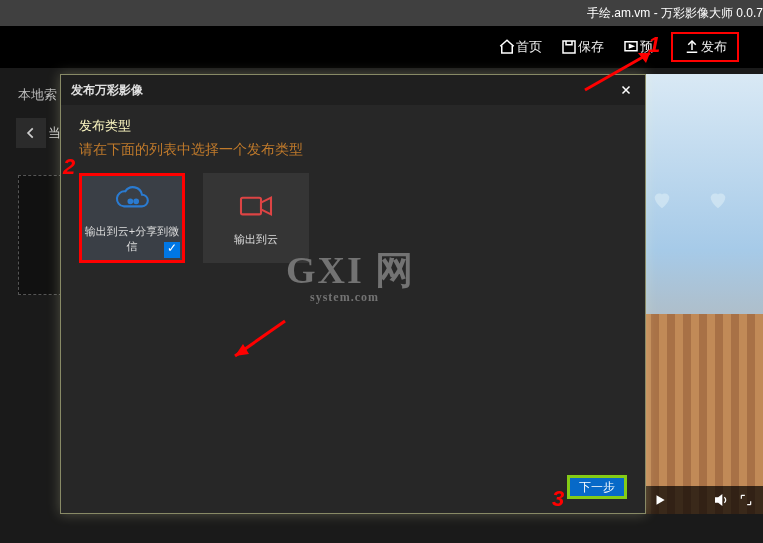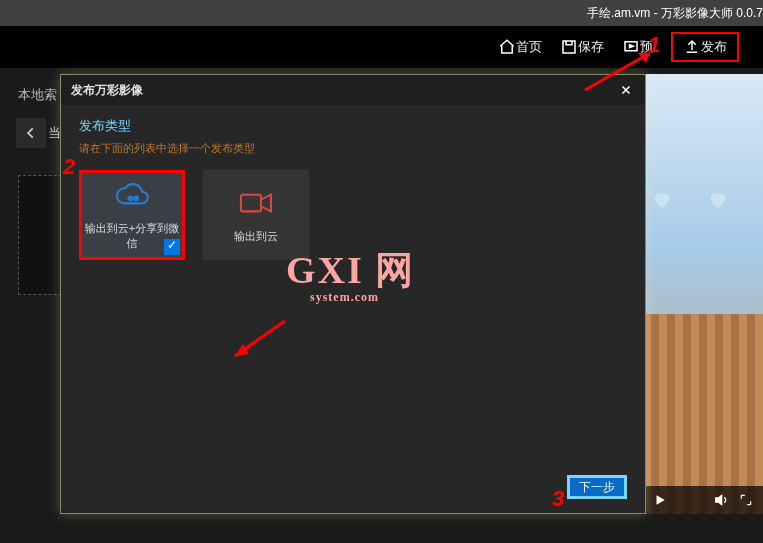--- a/index.html
+++ b/index.html
@@ -79,22 +79,22 @@
   display: flex; align-items: center; justify-content: space-between;
   padding: 4px 10px; font-size: 12px; color: #e0e0e0;
   font-weight: bold;
 }
 .close-x {
   width: 18px; height: 18px; cursor: pointer;
   display: flex; align-items: center; justify-content: center;
   font-size: 14px;
 }
 .dlg-body { padding: 12px 18px; }
-.section-title { color: #7dd3fc; font-size: 13px; margin-bottom: 6px; }
-.section-desc { color: #c07a2b; font-size: 11px; margin-bottom: 14px; }
+.section-title { color: #fef9c3; font-size: 13px; margin-bottom: 6px; }
+.section-desc { color: #c07a2b; font-size: 14px; margin-bottom: 14px; }
 .option-row { display: flex; gap: 18px; }
 .option-card {
   width: 106px; height: 90px;
   background: #353535;
   display: flex; flex-direction: column;
   align-items: center; justify-content: center;
   gap: 10px; cursor: pointer; position: relative;
   font-size: 11px; color: #ddd; text-align: center;
 }
 .option-card.selected { background: #3a3f46; }
@@ -107,31 +107,31 @@
 .check-mark::after {
   content: "✓"; color: #fff; font-size: 12px;
   position: absolute; left: 3px; top: -1px;
 }
 .next-btn {
   position: absolute; right: 18px; bottom: 14px;
   width: 60px; height: 24px;
   background: #0769c8; color: #fff;
   display: flex; align-items: center; justify-content: center;
   font-size: 12px; cursor: pointer;
-  border: 3px solid #7dd3fc;
+  border: 3px solid #84cc16;
 }
 .annotation {
   position: absolute;
   color: #f00; font-size: 22px; font-weight: bold;
   font-style: italic;
 }
 .arrow { position: absolute; }
 .watermark {
   position: absolute; left: 286px; top: 245px;
-  color: #fca5a5; font-size: 38px; font-weight: bold;
+  color: #737373; font-size: 38px; font-weight: bold;
   font-family: Georgia, serif; letter-spacing: 2px;
   pointer-events: none;
 }
 .watermark .sub { font-size: 12px; letter-spacing: 1px; display: block; margin-left: 24px; margin-top: -6px; }
 </style>
 </head>
 <body>
 
 <div class="titlebar">手绘.am.vm - 万彩影像大师 0.0.7</div>
 

